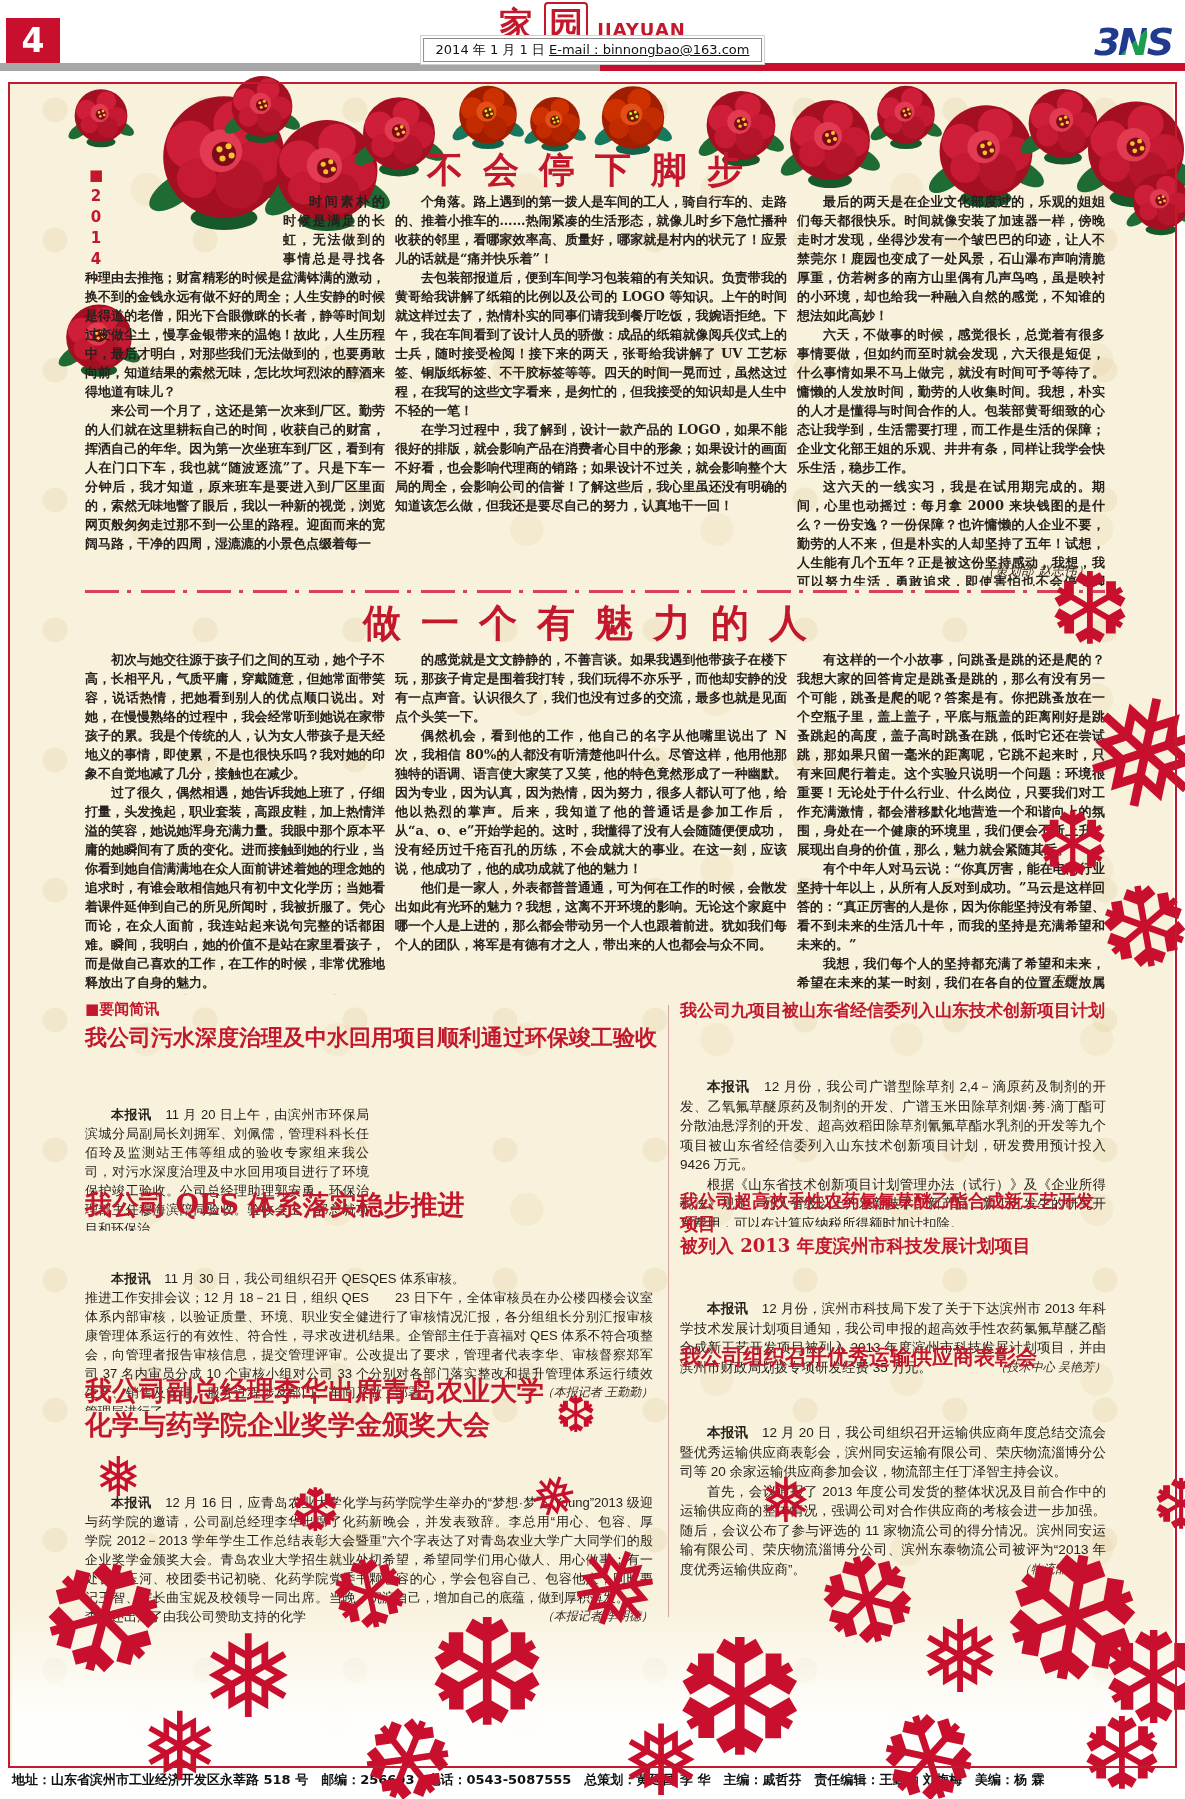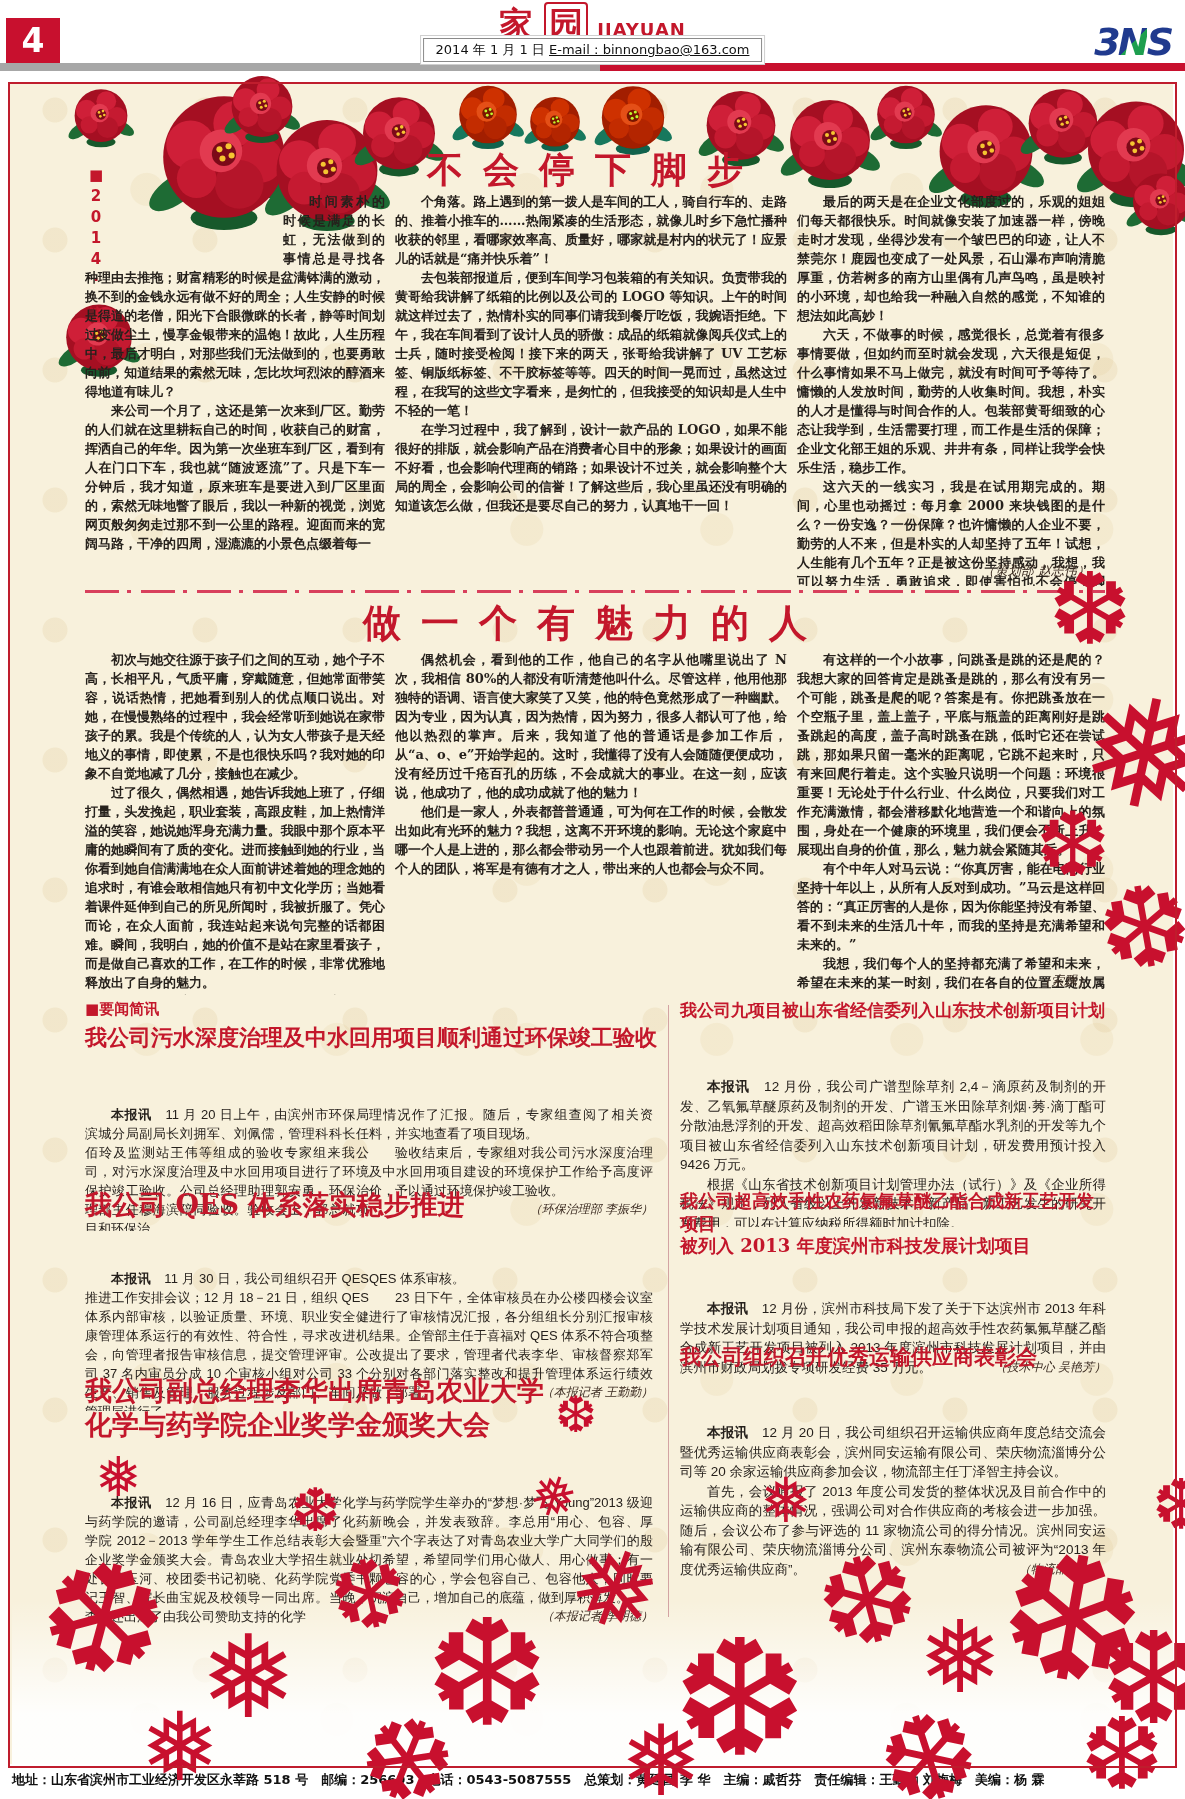--- a/index.html
+++ b/index.html
@@ -184,42 +184,39 @@
 <div class="abs dash-div"></div>
 
 <div class="abs a-title t2">做一个有魅力的人</div>
 <div class="abs cols cols-a2">
   <div class="col w1">
     <p>初次与她交往源于孩子们之间的互动，她个子不高，长相平凡，气质平庸，穿戴随意，但她常面带笑容，说话热情，把她看到别人的优点顺口说出。对她，在慢慢熟络的过程中，我会经常听到她说在家带孩子的累。我是个传统的人，认为女人带孩子是天经地义的事情，即使累，不是也很快乐吗？我对她的印象不自觉地减了几分，接触也在减少。</p>
     <p>过了很久，偶然相遇，她告诉我她上班了，仔细打量，头发挽起，职业套装，高跟皮鞋，加上热情洋溢的笑容，她说她浑身充满力量。我眼中那个原本平庸的她瞬间有了质的变化。进而接触到她的行业，当你看到她自信满满地在众人面前讲述着她的理念她的追求时，有谁会敢相信她只有初中文化学历；当她看着课件延伸到自己的所见所闻时，我被折服了。凭心而论，在众人面前，我连站起来说句完整的话都困难。瞬间，我明白，她的价值不是站在家里看孩子，而是做自己喜欢的工作，在工作的时候，非常优雅地释放出了自身的魅力。</p>
     <p>她的先生身高 160cm，胖胖的，带着厚厚的眼镜，语调里浓重的方言，紧张的时候讲话会“三山”不分，平时给人</p>
   </div>
   <div class="col w2">
+    <p>的感觉就是文文静静的，不善言谈。如果我遇到他带孩子在楼下玩，那孩子肯定是围着我打转，我们玩得不亦乐乎，而他却安静的没有一点声音。认识很久了，我们也没有过多的交流，最多也就是见面点个头笑一下。</p>
     <p>偶然机会，看到他的工作，他自己的名字从他嘴里说出了 N 次，我相信 80%的人都没有听清楚他叫什么。尽管这样，他用他那独特的语调、语言使大家笑了又笑，他的特色竟然形成了一种幽默。因为专业，因为认真，因为热情，因为努力，很多人都认可了他，给他以热烈的掌声。后来，我知道了他的普通话是参加工作后，从“a、o、e”开始学起的。这时，我懂得了没有人会随随便便成功，没有经历过千疮百孔的历练，不会成就大的事业。在这一刻，应该说，他成功了，他的成功成就了他的魅力！</p>
     <p>他们是一家人，外表都普普通通，可为何在工作的时候，会散发出如此有光环的魅力？我想，这离不开环境的影响。无论这个家庭中哪一个人是上进的，那么都会带动另一个人也跟着前进。犹如我们每个人的团队，将军是有德有才之人，带出来的人也都会与众不同。</p>
   </div>
   <div class="col w3">
     <p>有这样的一个小故事，问跳蚤是跳的还是爬的？我想大家的回答肯定是跳蚤是跳的，那么有没有另一个可能，跳蚤是爬的呢？答案是有。你把跳蚤放在一个空瓶子里，盖上盖子，平底与瓶盖的距离刚好是跳蚤跳起的高度，盖子高时跳蚤在跳，低时它还在尝试跳，那如果只留一毫米的距离呢，它跳不起来时，只有来回爬行着走。这个实验只说明一个问题：环境很重要！无论处于什么行业、什么岗位，只要我们对工作充满激情，都会潜移默化地营造一个和谐向上的氛围，身处在一个健康的环境里，我们便会不断上升，展现出自身的价值，那么，魅力就会紧随其后。</p>
     <p>有个中年人对马云说：“你真厉害，能在电商行业坚持十年以上，从所有人反对到成功。”马云是这样回答的：“真正厉害的人是你，因为你能坚持没有希望、看不到未来的生活几十年，而我的坚持是充满希望和未来的。”</p>
     <p>我想，我们每个人的坚持都充满了希望和未来，希望在未来的某一时刻，我们在各自的位置上绽放属于我们的精彩与魅力！</p>
   </div>
 </div>
 <div class="abs byline" style="right:95px;top:972px">（索飘）</div>
 
 <div class="abs sec-label">■要闻简讯</div>
 <div class="abs vdiv"></div>
 
 <div class="bh" style="left:85px;top:1024px;width:580px;font-size:22px">我公司污水深度治理及中水回用项目顺利通过环保竣工验收</div>
 <div class="bbody lbody" style="left:85px;top:1064px;width:580px;height:126px">
   <div class="lcol">
     <p><b class="lead">本报讯</b><span>　11 月 20 日上午，由滨州市环保局滨城分局副局长刘拥军、刘佩儒，管理科科长任佰玲及监测站王伟等组成的验收专家组来我公司，对污水深度治理及中水回用项目进行了环境保护竣工验收。公司总经理助理郭安勇、环保治理部主任穆海滨陪同验收。验收会上，郭总就项目和环保治</span></p>
-  </div>
-  <div class="lcol">
-    <p style="text-indent:0">理情况作了汇报。随后，专家组查阅了相关资料，并实地查看了项目现场。</p>
-    <p><span>验收结束后，专家组对我公司污水深度治理及中水回用项目建设的环境保护工作给予高度评价，予以通过环境保护竣工验收。</span><span class="byl">（环保治理部 李振华）</span></p>
   </div>
 </div>
 
 <div class="bh" style="left:85px;top:1188px;width:580px;font-size:27px">我公司 QES 体系落实稳步推进</div>
 <div class="bbody lbody" style="left:85px;top:1228px;width:580px;height:142px">
   <div class="lcol">
     <p><b class="lead">本报讯</b><span>　11 月 30 日，我公司组织召开 QES 推进工作安排会议；12 月 18－21 日，组织 QES 体系内部审核，以验证质量、环境、职业安全健康管理体系运行的有效性、符合性，寻求改进机会，向管理者报告审核信息，提交管理评审。公司 37 名内审员分成 10 个审核小组对公司 33 个生产、销售及管理、服务过程涉及部门、车间及管理层进行了</span></p>
   </div>
   <div class="lcol">
     <p style="text-indent:0">QES 体系审核。</p>

